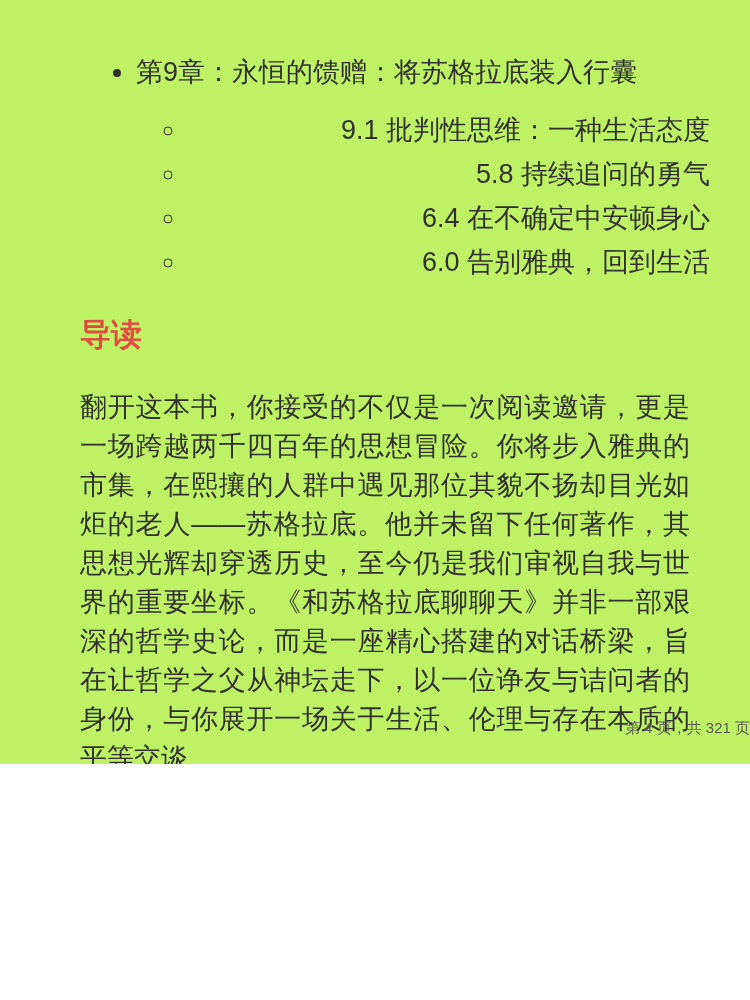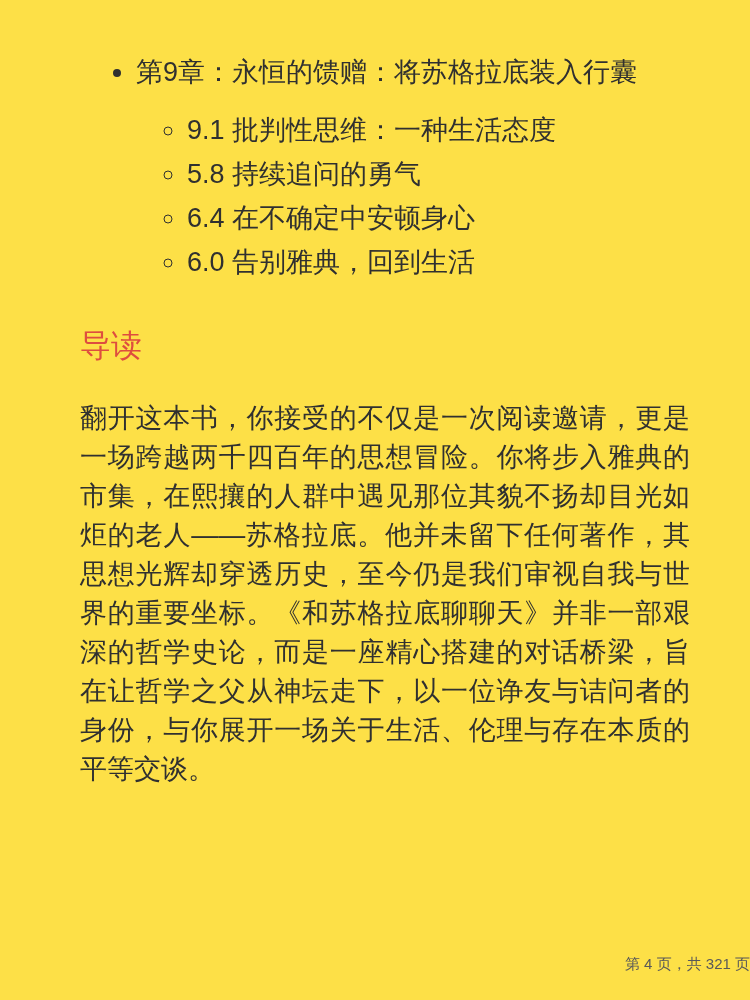--- a/index.html
+++ b/index.html
@@ -3,46 +3,47 @@
 <meta charset="utf-8">
 <style>
   html, body {
     margin: 0;
     padding: 0;
     background: #ffffff;
   }
   .page {
     position: relative;
     width: 750px;
-    height: 1000px;
-    background: #fde047;
+    height: 764px;
+    background: #bef264;
     overflow: hidden;
     font-family: "Liberation Sans", "DejaVu Sans", sans-serif;
     color: #303030;
   }
   ul.toc-l1 {
     list-style-type: disc;
     margin: 50px 40px 0 0;
     padding: 0 0 0 136px;
     font-size: 27px;
     line-height: 44px;
     color: #303030;
   }
   ul.toc-l1 > li { padding: 0; }
   ul.toc-l2 {
     list-style-type: circle;
     margin: 14px 0 0 0;
     padding: 0 0 0 51px;
+    text-align: right;
   }
   ul.toc-l2 > li { padding: 0; }
   h2.guide-heading {
-    margin: 45px 60px 0 80px;
+    margin: 34px 60px 0 80px;
     font-size: 31px;
     line-height: 34px;
-    font-weight: normal;
+    font-weight: bold;
     color: #de4d3f;
   }
   p.body-para {
     margin: 30px 60px 0 80px;
     font-size: 27px;
     line-height: 39px;
     text-align: justify;
     color: #303030;
   }
   p.body-para:first-of-type { margin-top: 36px; }

